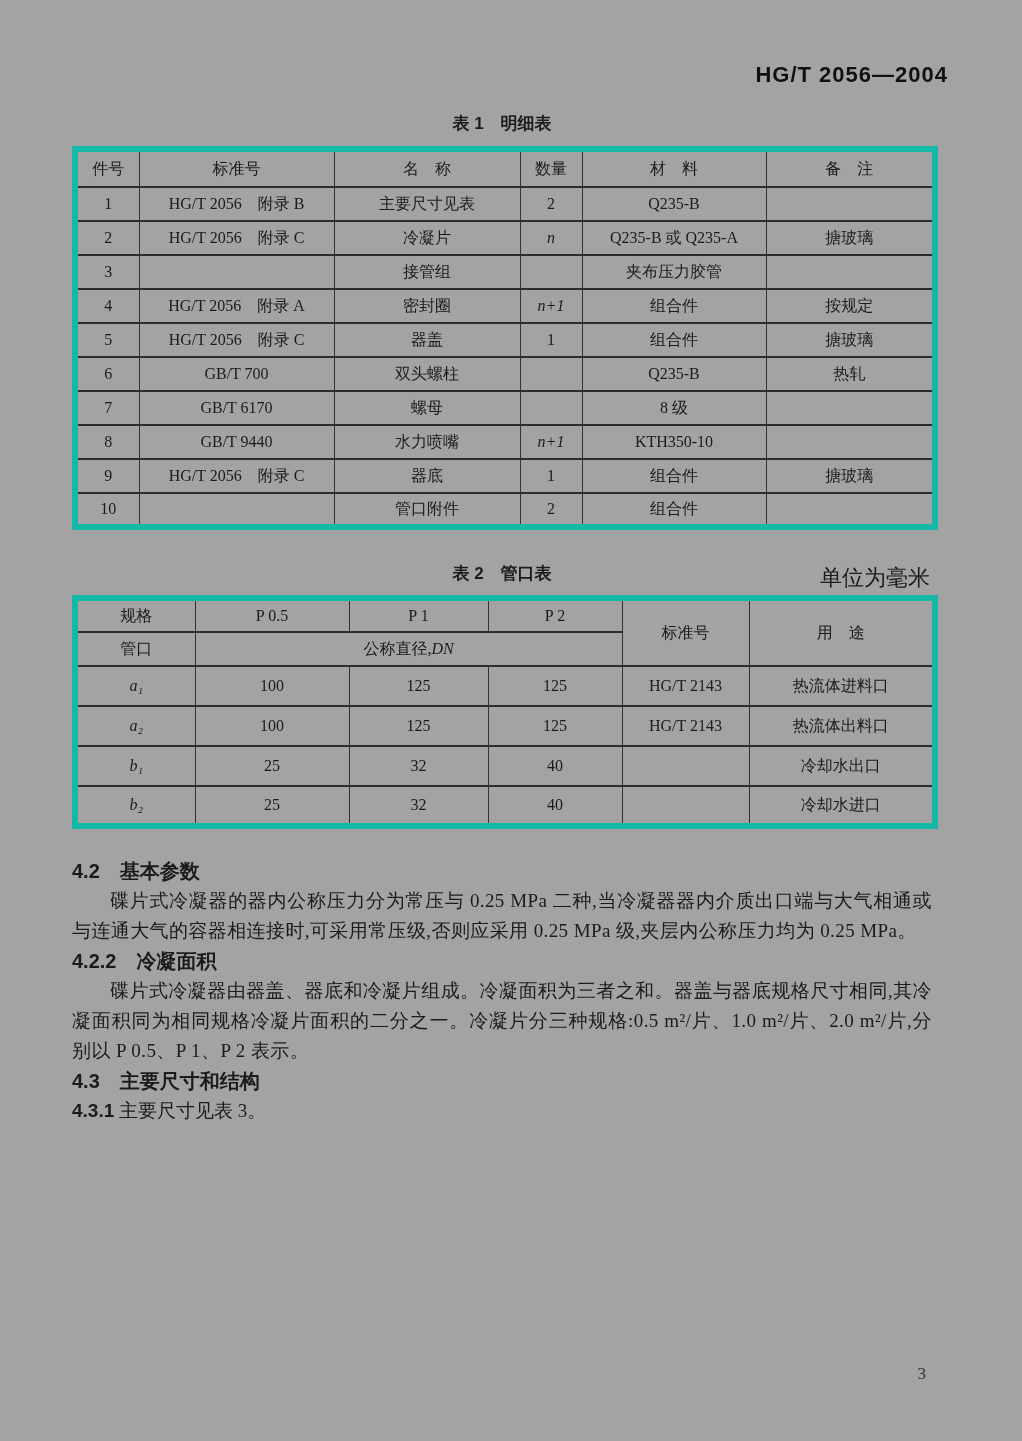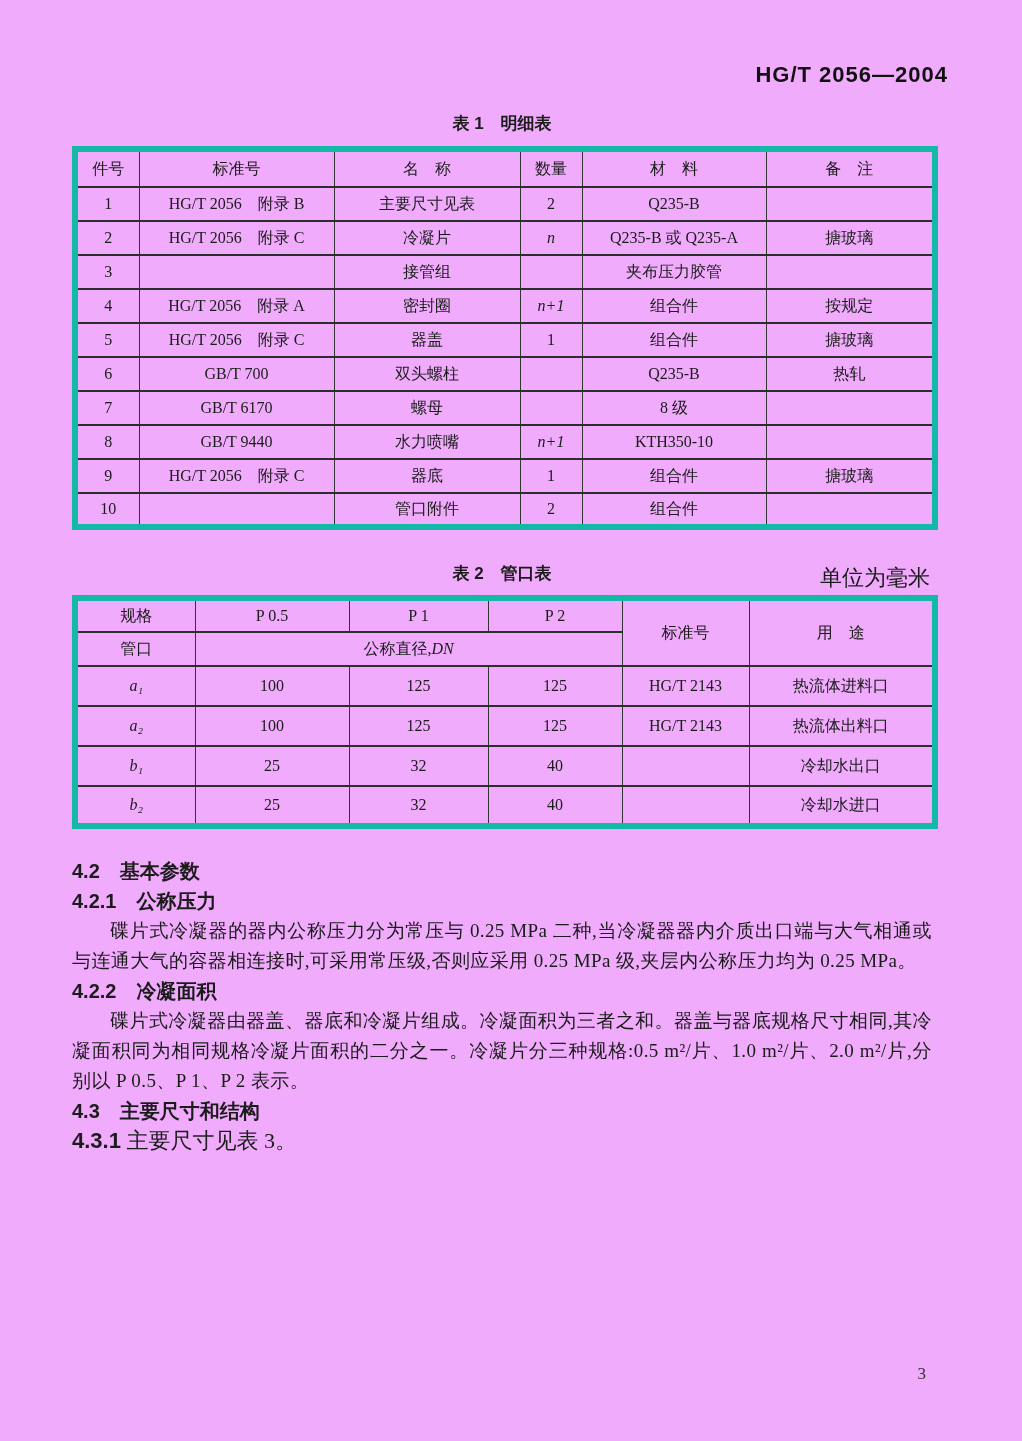--- a/index.html
+++ b/index.html
@@ -1,20 +1,20 @@
 <!DOCTYPE html>
 <html><head>
 <meta charset="utf-8">
 <style>
   html,body { margin:0; padding:0; background:#d9d9d9; }
   .page {
     position:relative;
     width:1022px; height:1441px;
     margin:0 auto;
-    background:#f0abfc;
+    background:#a3a3a3;
     color:#1b1b1b;
     font-family:"Liberation Serif", serif;
     overflow:hidden;
   }
   .header-code {
     position:absolute; top:62px; right:74px;
     font-family:"Liberation Sans", sans-serif;
     font-weight:bold; font-size:22px; letter-spacing:1px;
     color:#111;
   }
@@ -54,21 +54,21 @@
     font-family:"Liberation Sans", sans-serif;
     font-weight:bold; font-size:20px; line-height:30px;
   }
   .h-num { font-family:"Liberation Sans", sans-serif; font-weight:bold; }
   .h42 { margin-top:27px; }
   .para {
     font-size:19px; line-height:30px;
     text-align:justify; text-indent:2em;
     margin:0; letter-spacing:0.4px;
   }
-  .mixed { font-size:22px; line-height:30px; margin:0; }
+  .mixed { font-size:19px; line-height:30px; margin:0; }
   .page-number {
     position:absolute; right:96px; top:1364px;
     font-size:17px; color:#333;
   }
 </style>
 </head>
 <body>
 
 <div class="page">
 
@@ -237,21 +237,20 @@
           <td>25</td>
           <td>32</td>
           <td>40</td>
           <td></td>
           <td>冷却水进口</td>
         </tr>
       </tbody>
     </table>
 
     <div class="h h42">4.2　基本参数</div>
-    <div class="h">4.2.1　公称压力</div>
     <p class="para">碟片式冷凝器的器内公称压力分为常压与 0.25 MPa 二种,当冷凝器器内介质出口端与大气相通或与连通大气的容器相连接时,可采用常压级,否则应采用 0.25 MPa 级,夹层内公称压力均为 0.25 MPa。</p>
     <div class="h">4.2.2　冷凝面积</div>
     <p class="para">碟片式冷凝器由器盖、器底和冷凝片组成。冷凝面积为三者之和。器盖与器底规格尺寸相同,其冷凝面积同为相同规格冷凝片面积的二分之一。冷凝片分三种规格:0.5 m²/片、1.0 m²/片、2.0 m²/片,分别以 P 0.5、P 1、P 2 表示。</p>
     <div class="h">4.3　主要尺寸和结构</div>
     <p class="mixed">
       <span class="h-num">4.3.1</span>
       <span>主要尺寸见表 3。</span>
     </p>
 
   </div>

